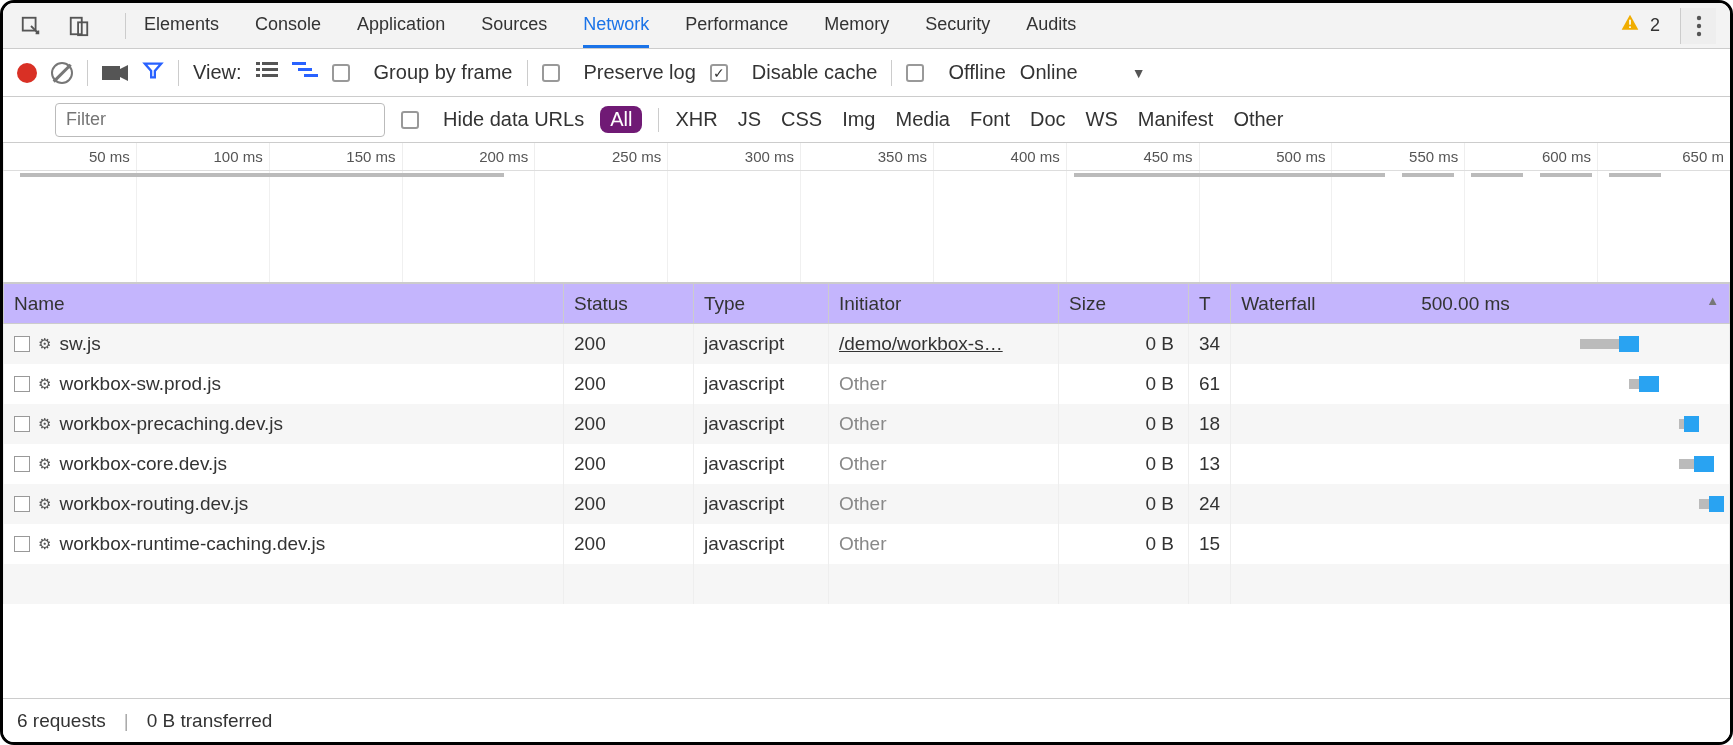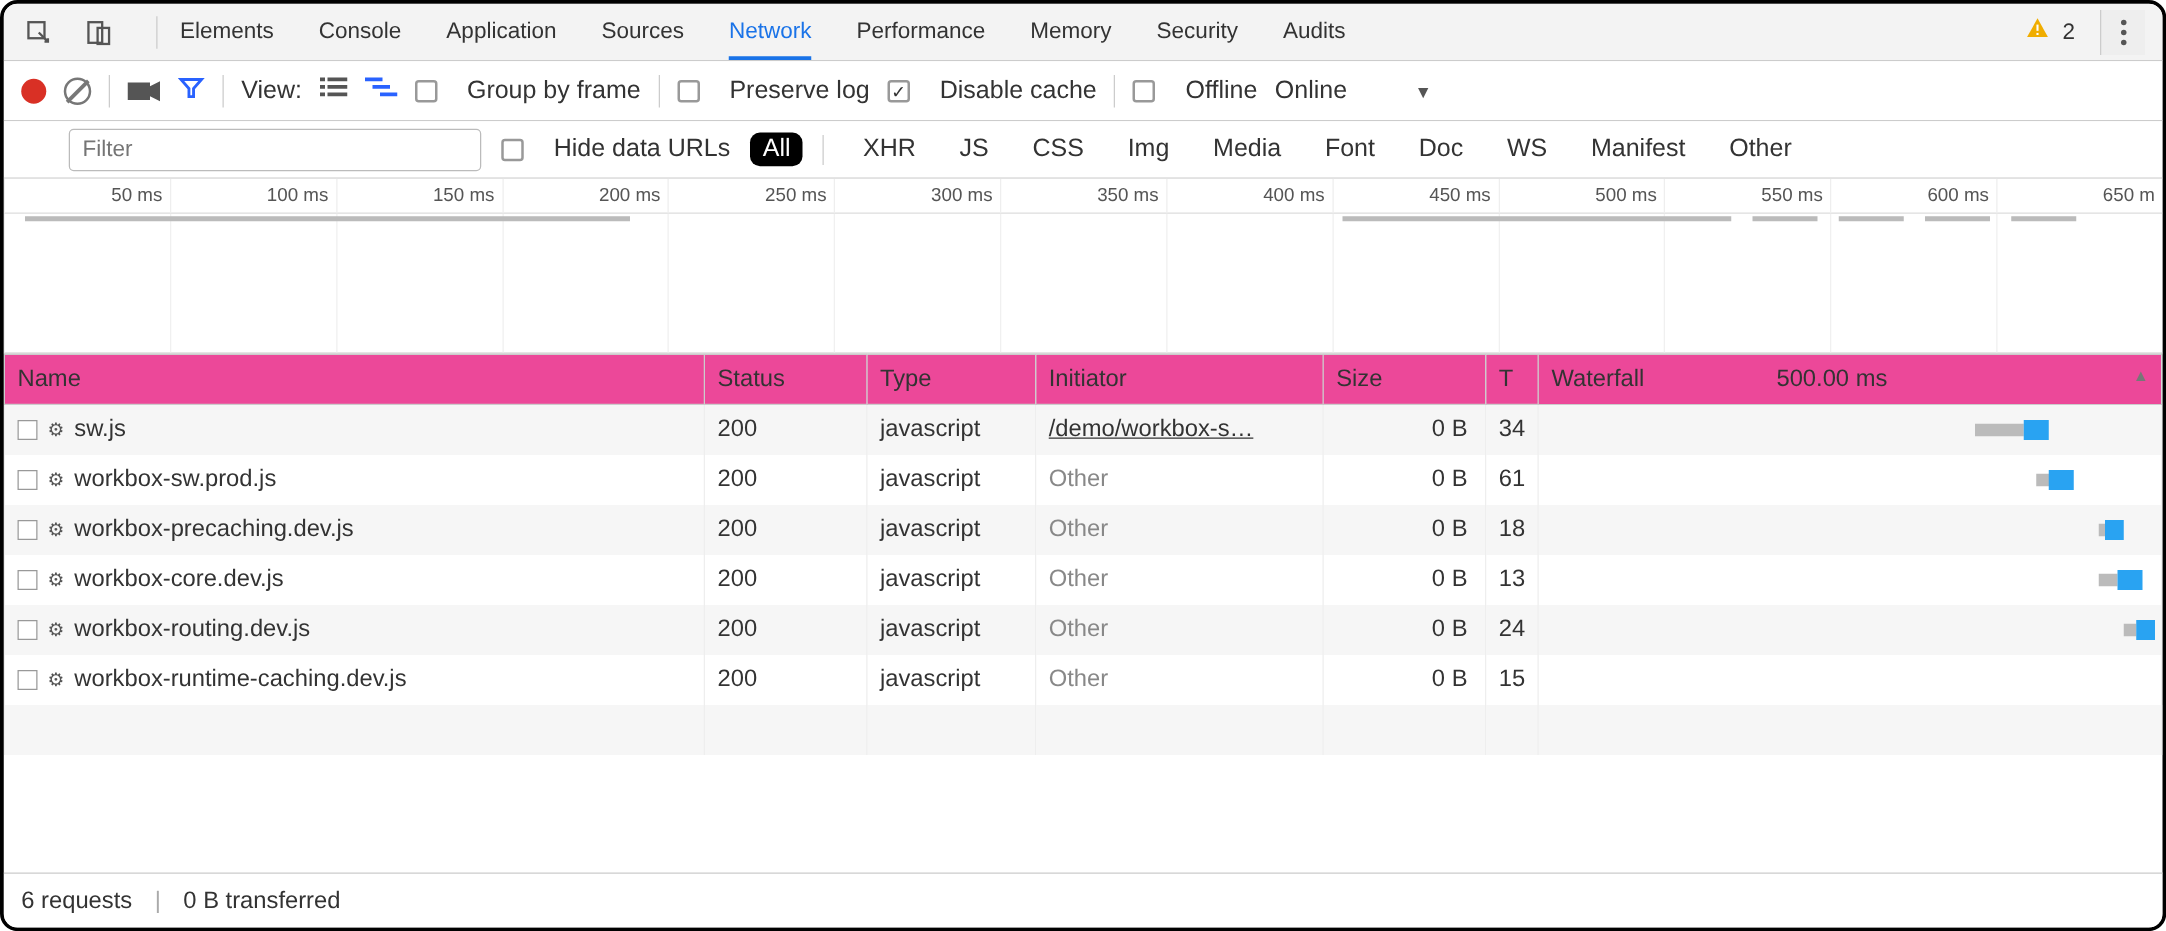--- a/index.html
+++ b/index.html
@@ -46,36 +46,36 @@
   .view-opt{color:#555;}
   .view-opt.active{color:#2962ff;}
   .chk{display:inline-flex;align-items:center;gap:24px;}
   .checkbox{width:18px;height:18px;border:2px solid #999;border-radius:3px;background:#fff;display:inline-flex;align-items:center;justify-content:center;}
   .checkbox.checked::after{content:"✓";color:#333;font-size:14px;line-height:1;}
   .dropdown-arrow{color:#555;font-size:14px;}
 
   
   .filterbar { display:flex; align-items:center; height:46px; padding: 0 14px; border-bottom:1px solid #ccc; gap:16px; background:#fff; font-size:20px;}
   .filter-input{width:330px;height:34px;border:1px solid #bbb;border-radius:4px;padding:0 10px;font-size:18px;margin-left:38px;}
-  .pill{background:#000000;color:#fff;border-radius:8px;padding:2px 10px;}
+  .pill{background:#701a75;color:#fff;border-radius:8px;padding:2px 10px;}
   .tvsep{width:1px;height:24px;background:#ccc;}
-  .typef{color:#333;cursor:pointer;margin-left:15px;}
+  .typef{color:#333;cursor:pointer;}
 
   
   .timeline{height:140px;border-bottom:1px solid #ccc;position:relative;background:#fff;overflow:hidden;}
   .tick-row{display:flex;height:28px;border-bottom:1px solid #ddd;font-size:15px;color:#555;}
   .tick{flex:1;text-align:right;padding-right:6px;border-left:1px solid #eee;line-height:28px;}
   .tm-bar{position:absolute;height:4px;background:#bbb;}
   .tm-cell{flex:1;border-left:1px solid #f0f0f0;height:112px;}
   .tm-cells{display:flex;position:absolute;inset:28px 0 0 0;}
 
   
   .tablewrap{flex:1;overflow:auto;position:relative;}
   table{width:100%;border-collapse:collapse;font-size:19px;}
-  th{background:#ec4899;text-align:left;padding:8px 10px;border:1px solid #ccc;font-weight:normal;color:#333;height:40px;}
+  th{background:#c4b5fd;text-align:left;padding:8px 10px;border:1px solid #ccc;font-weight:normal;color:#333;height:40px;}
   th.sorted{position:relative;}
   th.sorted::after{content:"▲";position:absolute;right:10px;color:#777;font-size:13px;}
   td{padding:8px 10px;border-left:1px solid #eee;border-right:1px solid #eee;height:40px;}
   tbody tr:nth-child(odd){background:#f6f6f6;}
   tbody tr:nth-child(even){background:#fff;}
   .name-cell{display:flex;align-items:center;gap:8px;}
   .file-box{width:16px;height:16px;border:1.5px solid #999;background:#fff;}
   .gear-icon{color:#555;font-size:15px;}
   td.initiator.link{color:#333;text-decoration:underline;}
   td.initiator.other{color:#888;}

